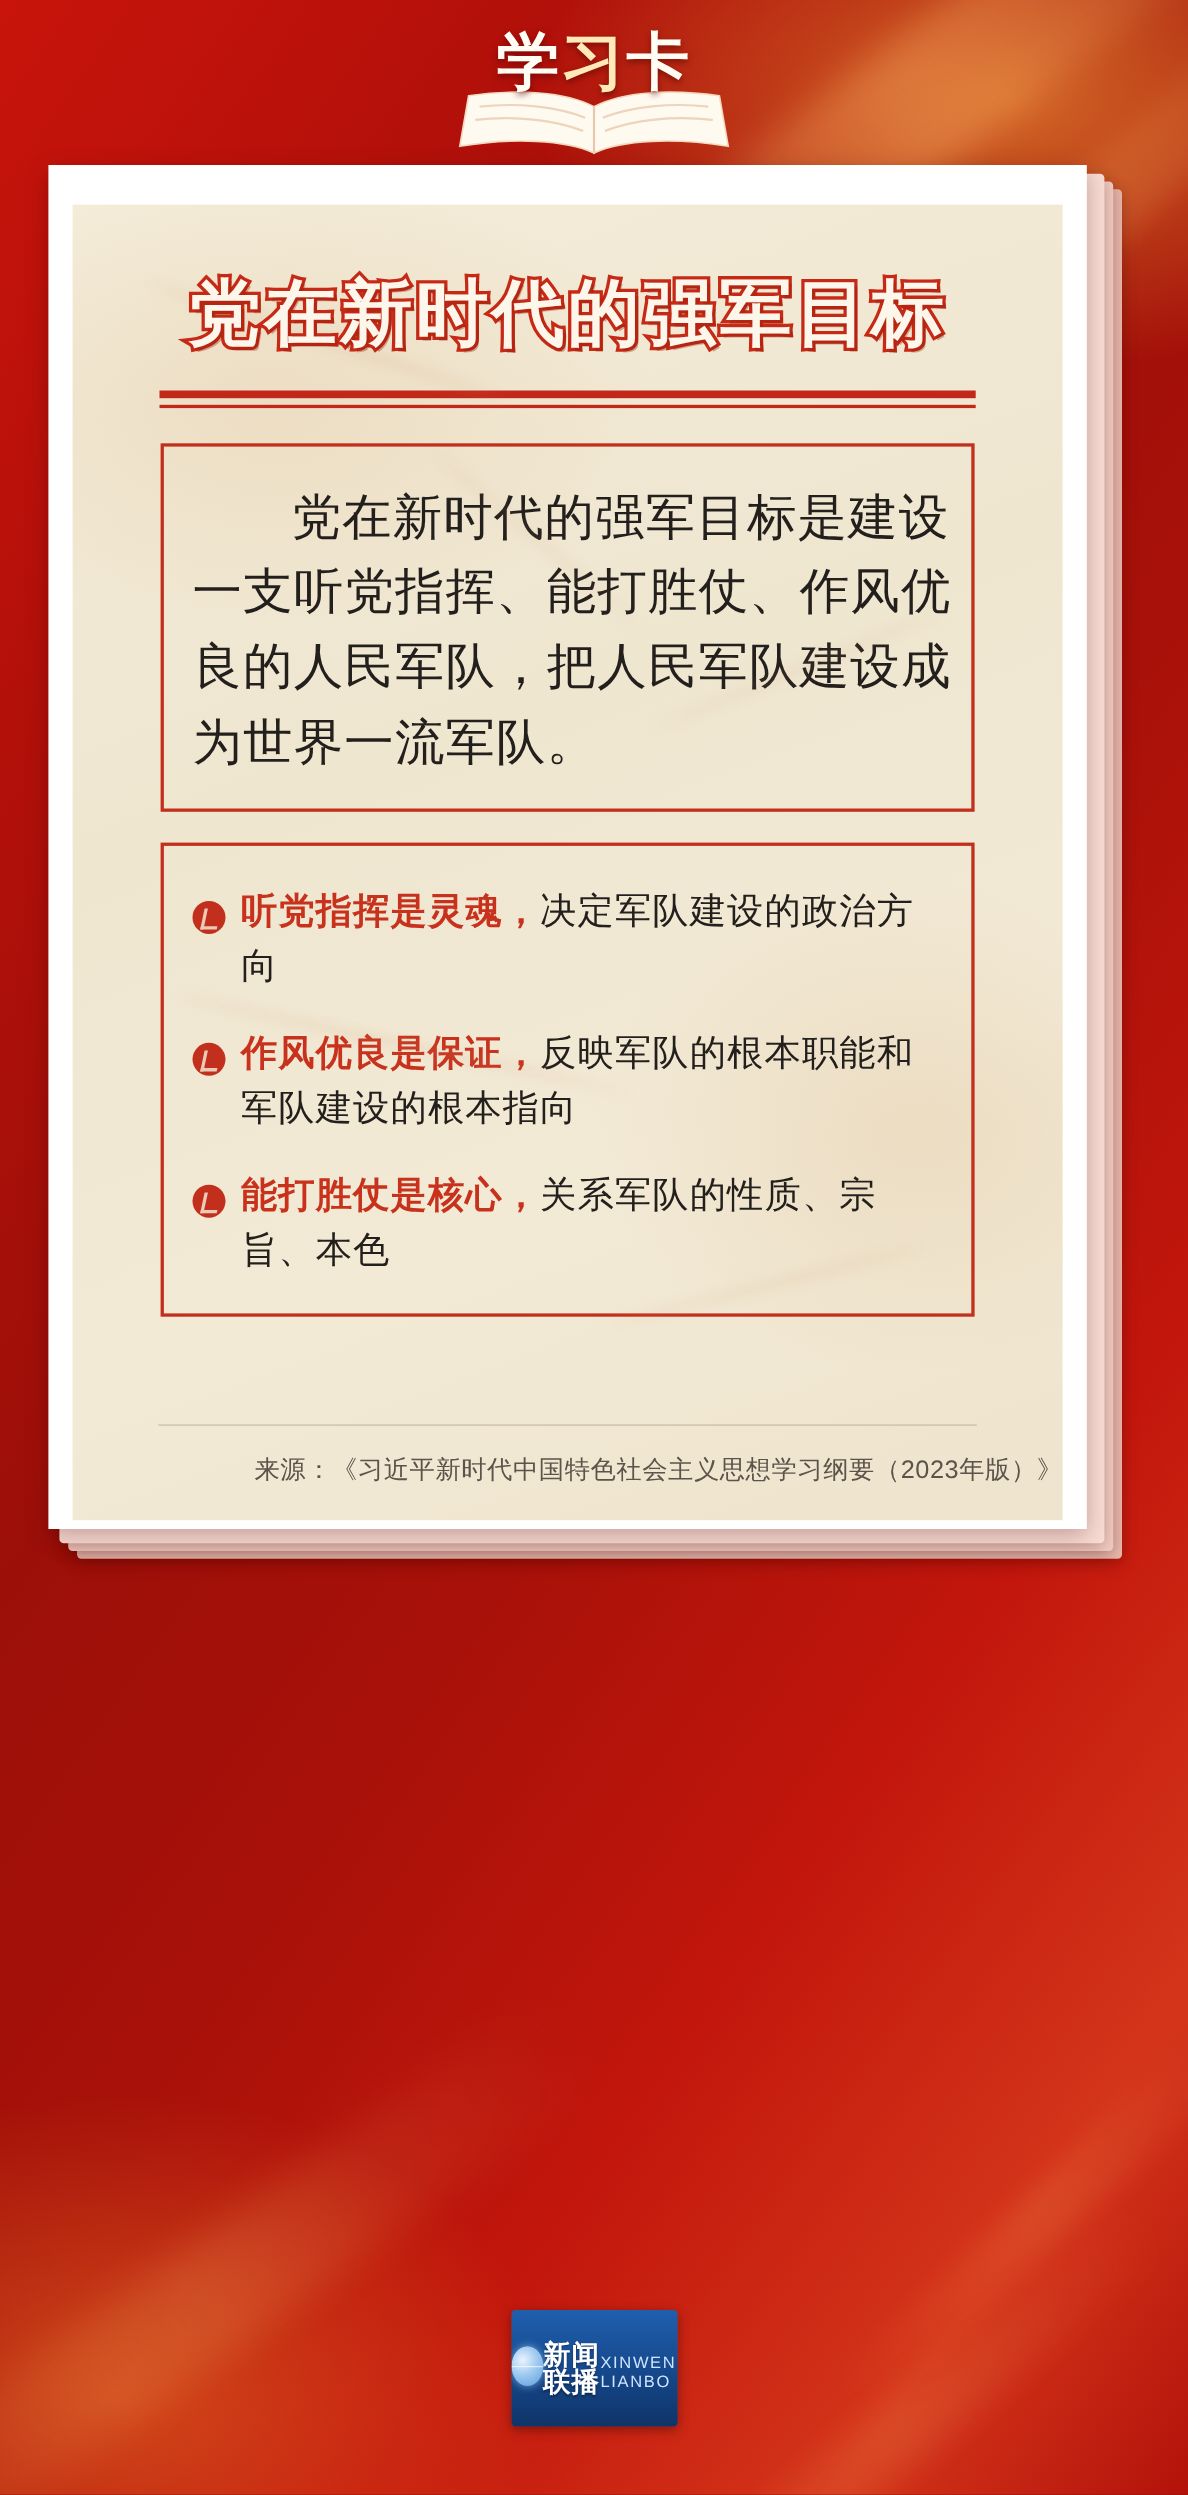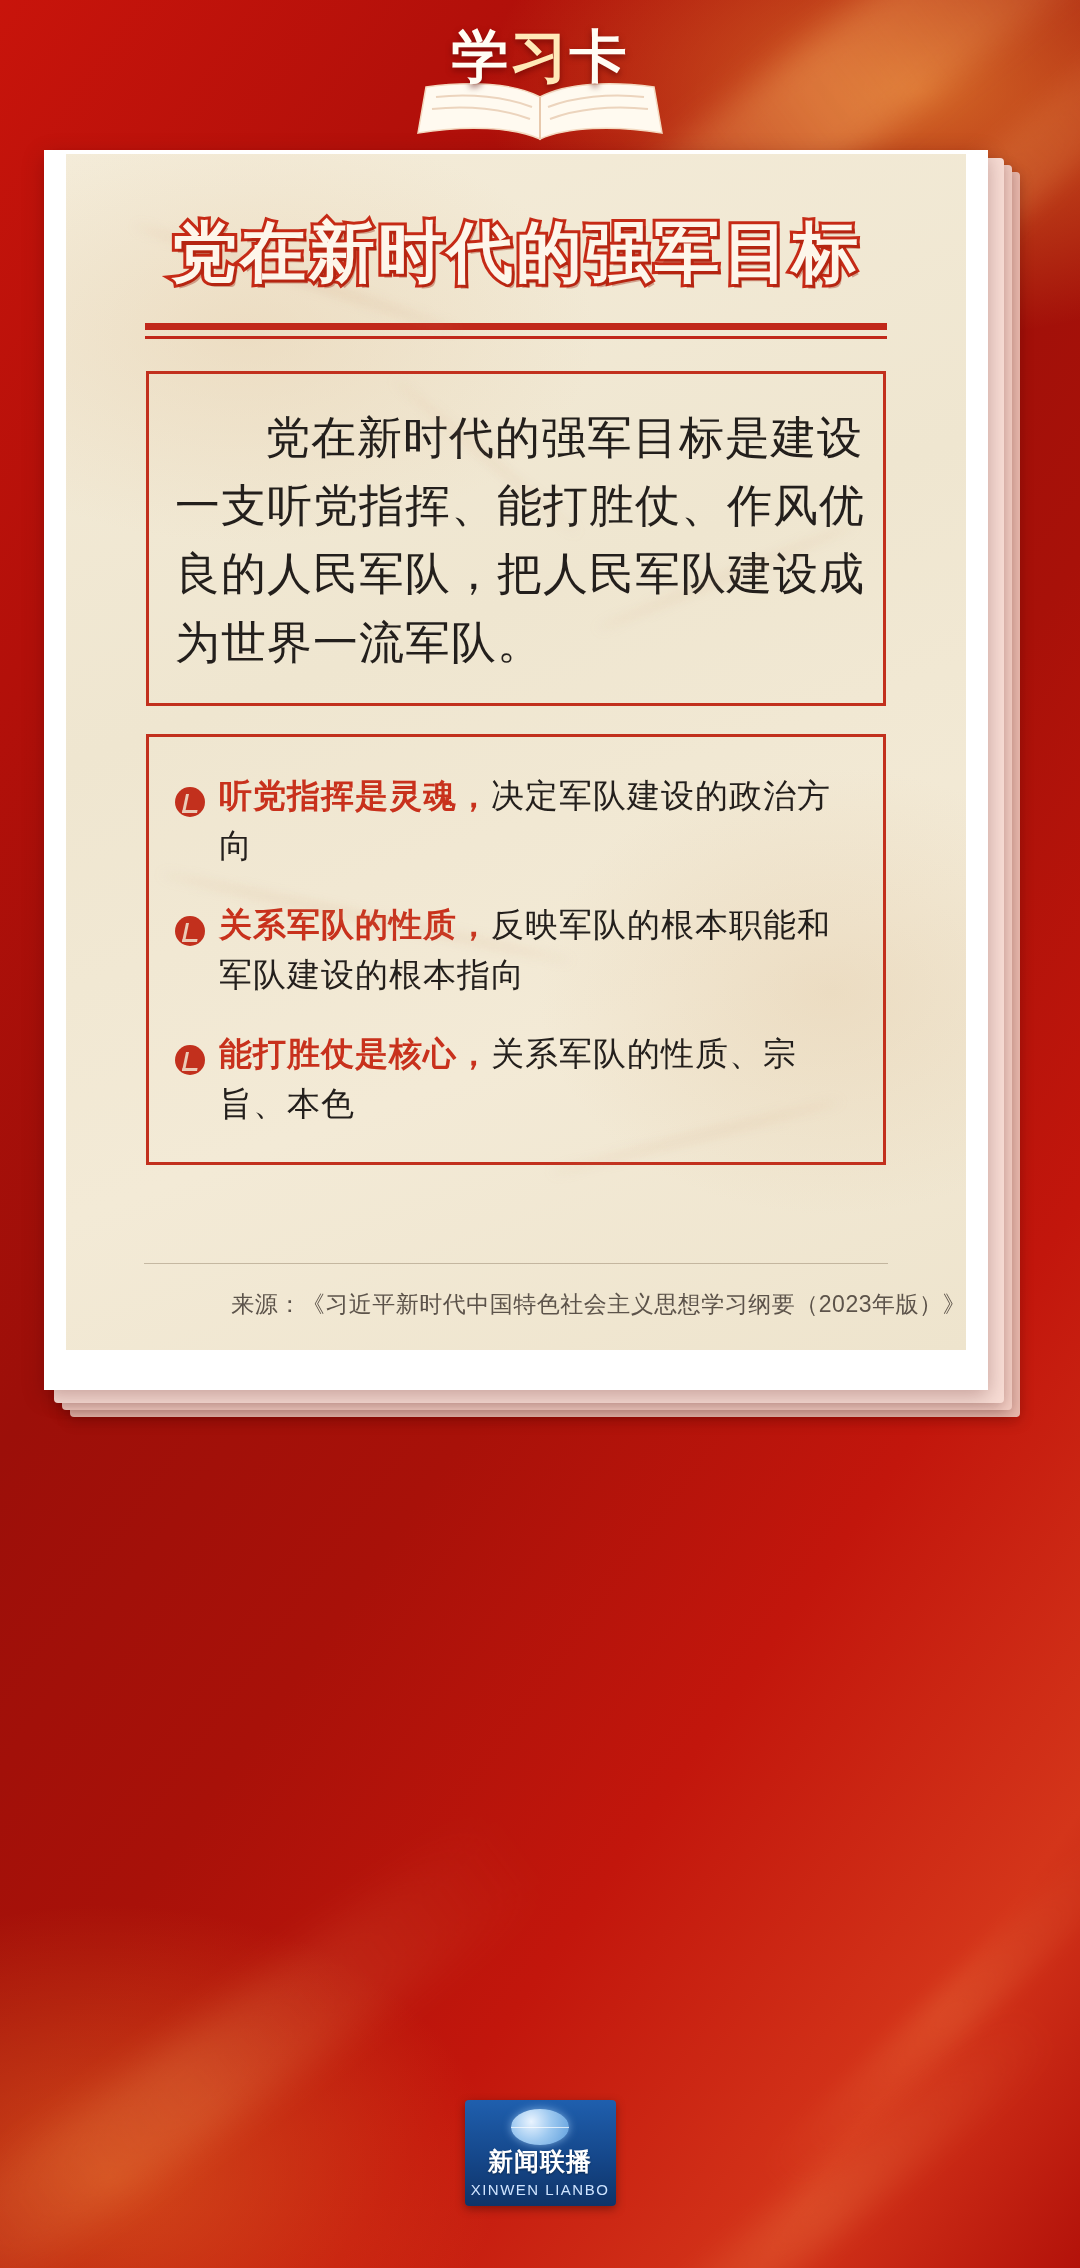--- a/index.html
+++ b/index.html
@@ -107,21 +107,21 @@
     top: 0;
     width: 944px;
     height: 1240px;
     background: #ffffff;
     box-shadow: 0 6px 20px rgba(70,5,0,.28);
     padding: 0;
   }
   .card-inner {
     position: absolute;
     left: 22px;
-    top: 4px;
+    top: 36px;
     width: 900px;
     height: 1196px;
     background:
       radial-gradient(ellipse 500px 300px at 20% 15%, rgba(226,198,160,0.35), rgba(226,198,160,0) 70%),
       radial-gradient(ellipse 420px 320px at 85% 70%, rgba(220,190,150,0.30), rgba(220,190,150,0) 70%),
       linear-gradient(160deg, #f4ecd9 0%, #efe6d0 40%, #f3ead6 70%, #eee4cd 100%);
     overflow: hidden;
   }
   
   .vein {
@@ -258,21 +258,21 @@
     display: flex;
     align-items: center;
     justify-content: center;
   }
   .logo {
     width: 151px;
     height: 106px;
     background: linear-gradient(180deg, #1f5fae 0%, #15478a 55%, #0f3468 100%);
     border-radius: 4px;
     display: flex;
-    flex-direction: column;
+    flex-direction: row;
     align-items: center;
     justify-content: center;
     box-shadow: 0 3px 10px rgba(0,0,0,.35);
     position: relative;
     overflow: hidden;
   }
   .globe {
     width: 58px;
     height: 36px;
     border-radius: 50%;
@@ -361,21 +361,21 @@
 
         <div class="box2">
 
           <div class="bullet-row">
             <span class="dot"></span>
             <span class="btext"><span class="hl">听党指挥是灵魂，</span><span>决定军队建设的政治方向</span></span>
           </div>
 
           <div class="bullet-row">
             <span class="dot"></span>
-            <span class="btext"><span class="hl">关系军队的性质，</span><span>反映军队的根本职能和军队建设的根本指向</span></span>
+            <span class="btext"><span class="hl">作风优良是保证，</span><span>反映军队的根本职能和军队建设的根本指向</span></span>
           </div>
 
           <div class="bullet-row">
             <span class="dot"></span>
             <span class="btext"><span class="hl">能打胜仗是核心，</span><span>关系军队的性质、宗旨、本色</span></span>
           </div>
 
         </div>
 
         <div class="source-divider"></div>

